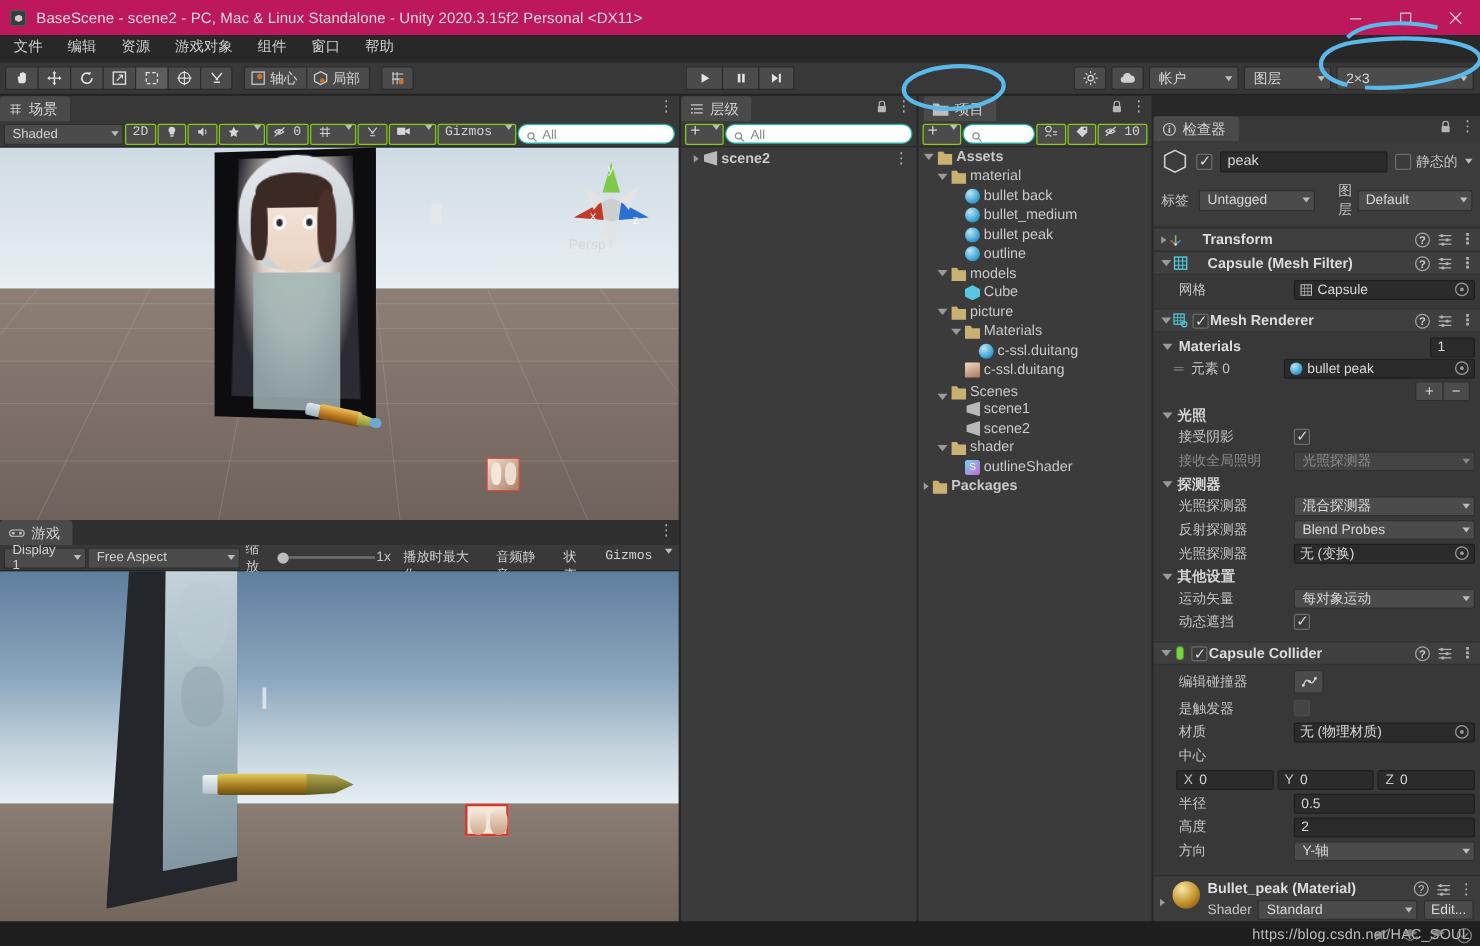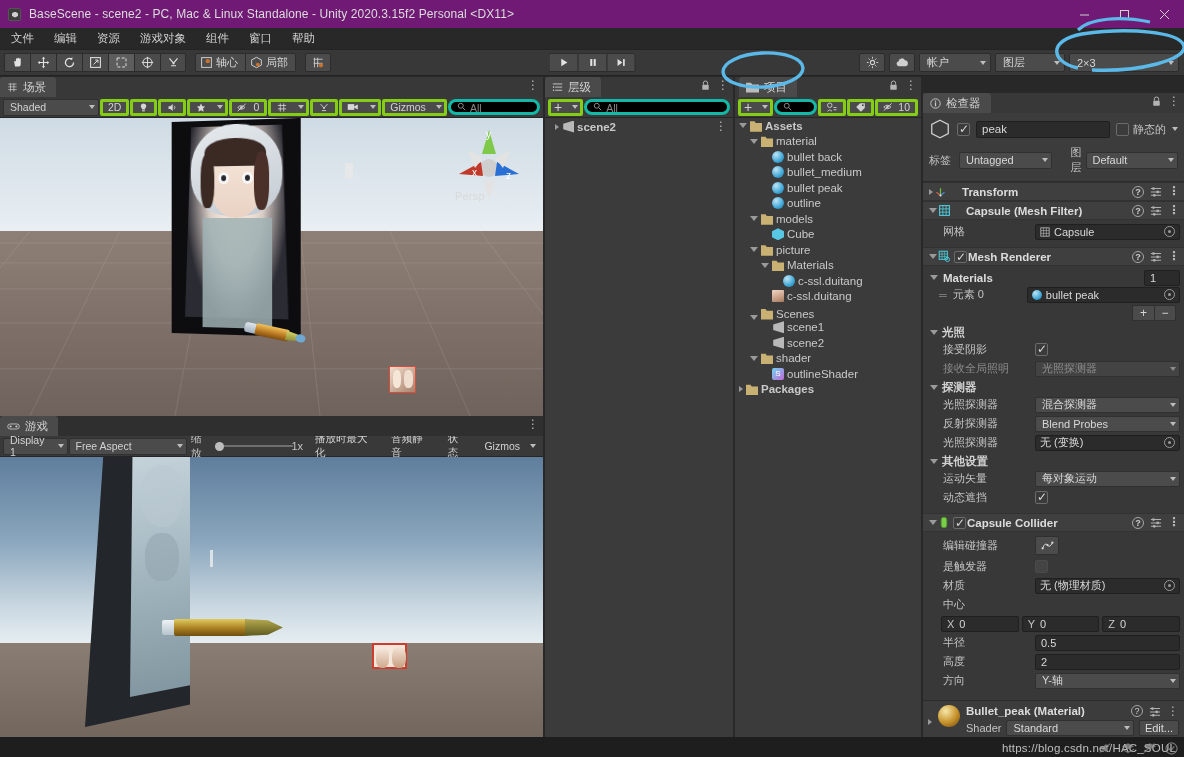--- a/index.html
+++ b/index.html
@@ -8,21 +8,21 @@
     background: #1b1b1b;
     font-family: "Liberation Sans", "DejaVu Sans", sans-serif;
     font-size: 11px;
     color: #c4c4c4;
     overflow: hidden;
   }
   .app { position: relative; width: 1184px; height: 757px; background: #282828; }
 
   
   .titlebar {
-    height: 28px; background: #701a75; display: flex; align-items: center;
+    height: 28px; background: #be185d; display: flex; align-items: center;
     padding-left: 8px; position: relative; text-align: center;
   }
   .win-icon {
     width: 13px; height: 13px; background: #3c3c3c; border: 1px solid #555;
     border-radius: 2px; margin-right: 8px; position: relative;
   }
   .win-icon::after {
     content: ""; position: absolute; left: 3px; top: 3px; width: 6px; height: 6px;
     background: #cfcfcf; clip-path: polygon(0 30%, 50% 0, 100% 30%, 100% 75%, 50% 100%, 0 75%);
   }
@@ -93,28 +93,28 @@
     border-top-left-radius: 3px; border-top-right-radius: 3px;
   }
   .tabbar-right { position: absolute; right: 4px; top: 3px; display: flex; align-items: center; gap: 7px; }
   .kebab { color: #b4b4b4; font-size: 12px; letter-spacing: 0; line-height: 11px; }
 
   .subtoolbar {
     height: 21px; background: #393939; display: flex; align-items: center;
     gap: 1px; padding: 0 3px; border-bottom: 1px solid #262626;
   }
   .sbtn {
-    height: 17px; background: #4b4b4b; border: 3px solid #84cc16; border-radius: 2px;
-    display: flex; align-items: center; justify-content: center; padding: 0 5px;
-    color: #d2d2d2; font-size: 10.5px; gap: 3px;
+    height: 17px; background: #4b4b4b; border: 1px solid #84cc16; border-radius: 2px;
+    display: flex; justify-content: center; padding: 0 5px;
+    color: #d2d2d2; font-size: 10.5px; gap: 3px; font-family: Liberation Mono, monospace;
   }
   .sbtn.flat { background: transparent; border-color: transparent; }
   .search-field {
-    height: 16px; background: #000000; border: 3px solid #14b8a6; border-radius: 8px;
-    display: flex; align-items: flex-start; padding: 0 6px; gap: 4px; color: #888; font-size: 10.5px;
+    height: 16px; background: #ffffff; border: 1px solid #14b8a6; border-radius: 8px;
+    display: flex; align-items: flex-end; padding: 0 6px; gap: 4px; color: #888; font-size: 10.5px;
   }
   .drop-sm {
     height: 17px; background: #4b4b4b; border: 1px solid #303030; border-radius: 2px;
     display: flex; align-items: center; justify-content: space-between; padding: 0 3px 0 6px;
     color: #d2d2d2; font-size: 10.5px;
   }
 
   
   #scene-panel { left: 0; top: 0; width: 543px; height: 339px; }
   .scene-viewport { position: absolute; left: 0; top: 41px; width: 543px; height: 298px; overflow: hidden; }

